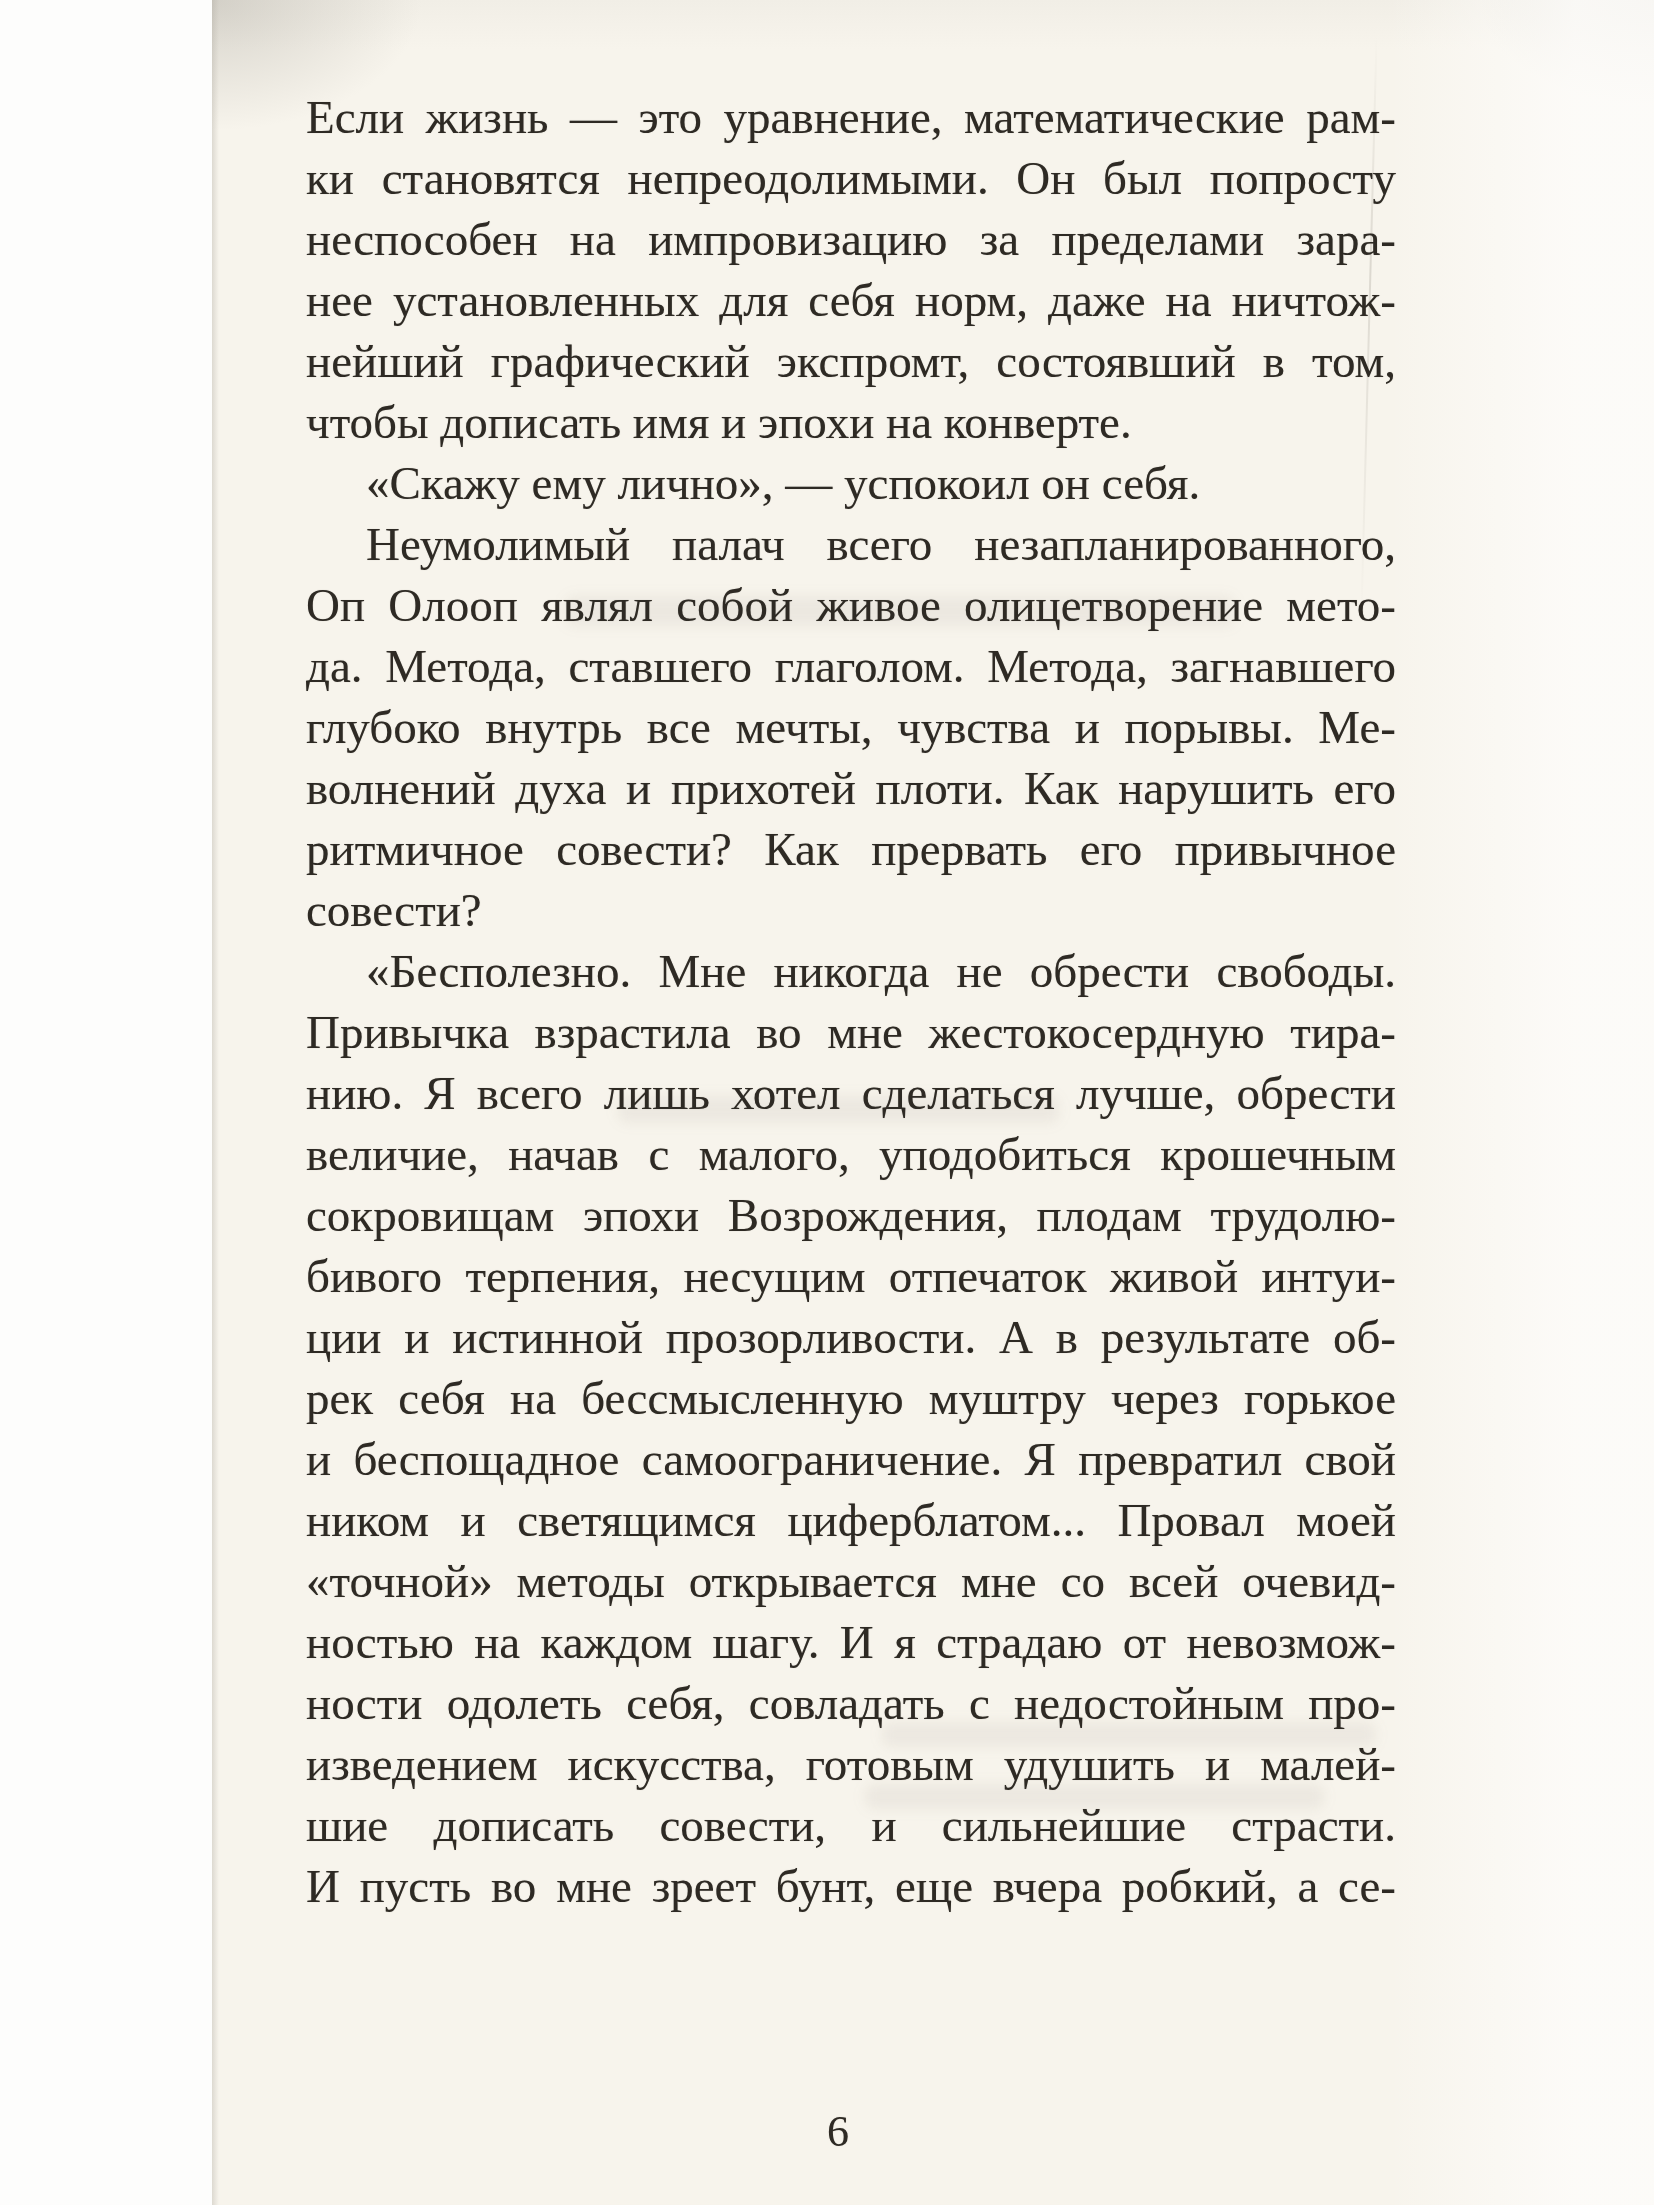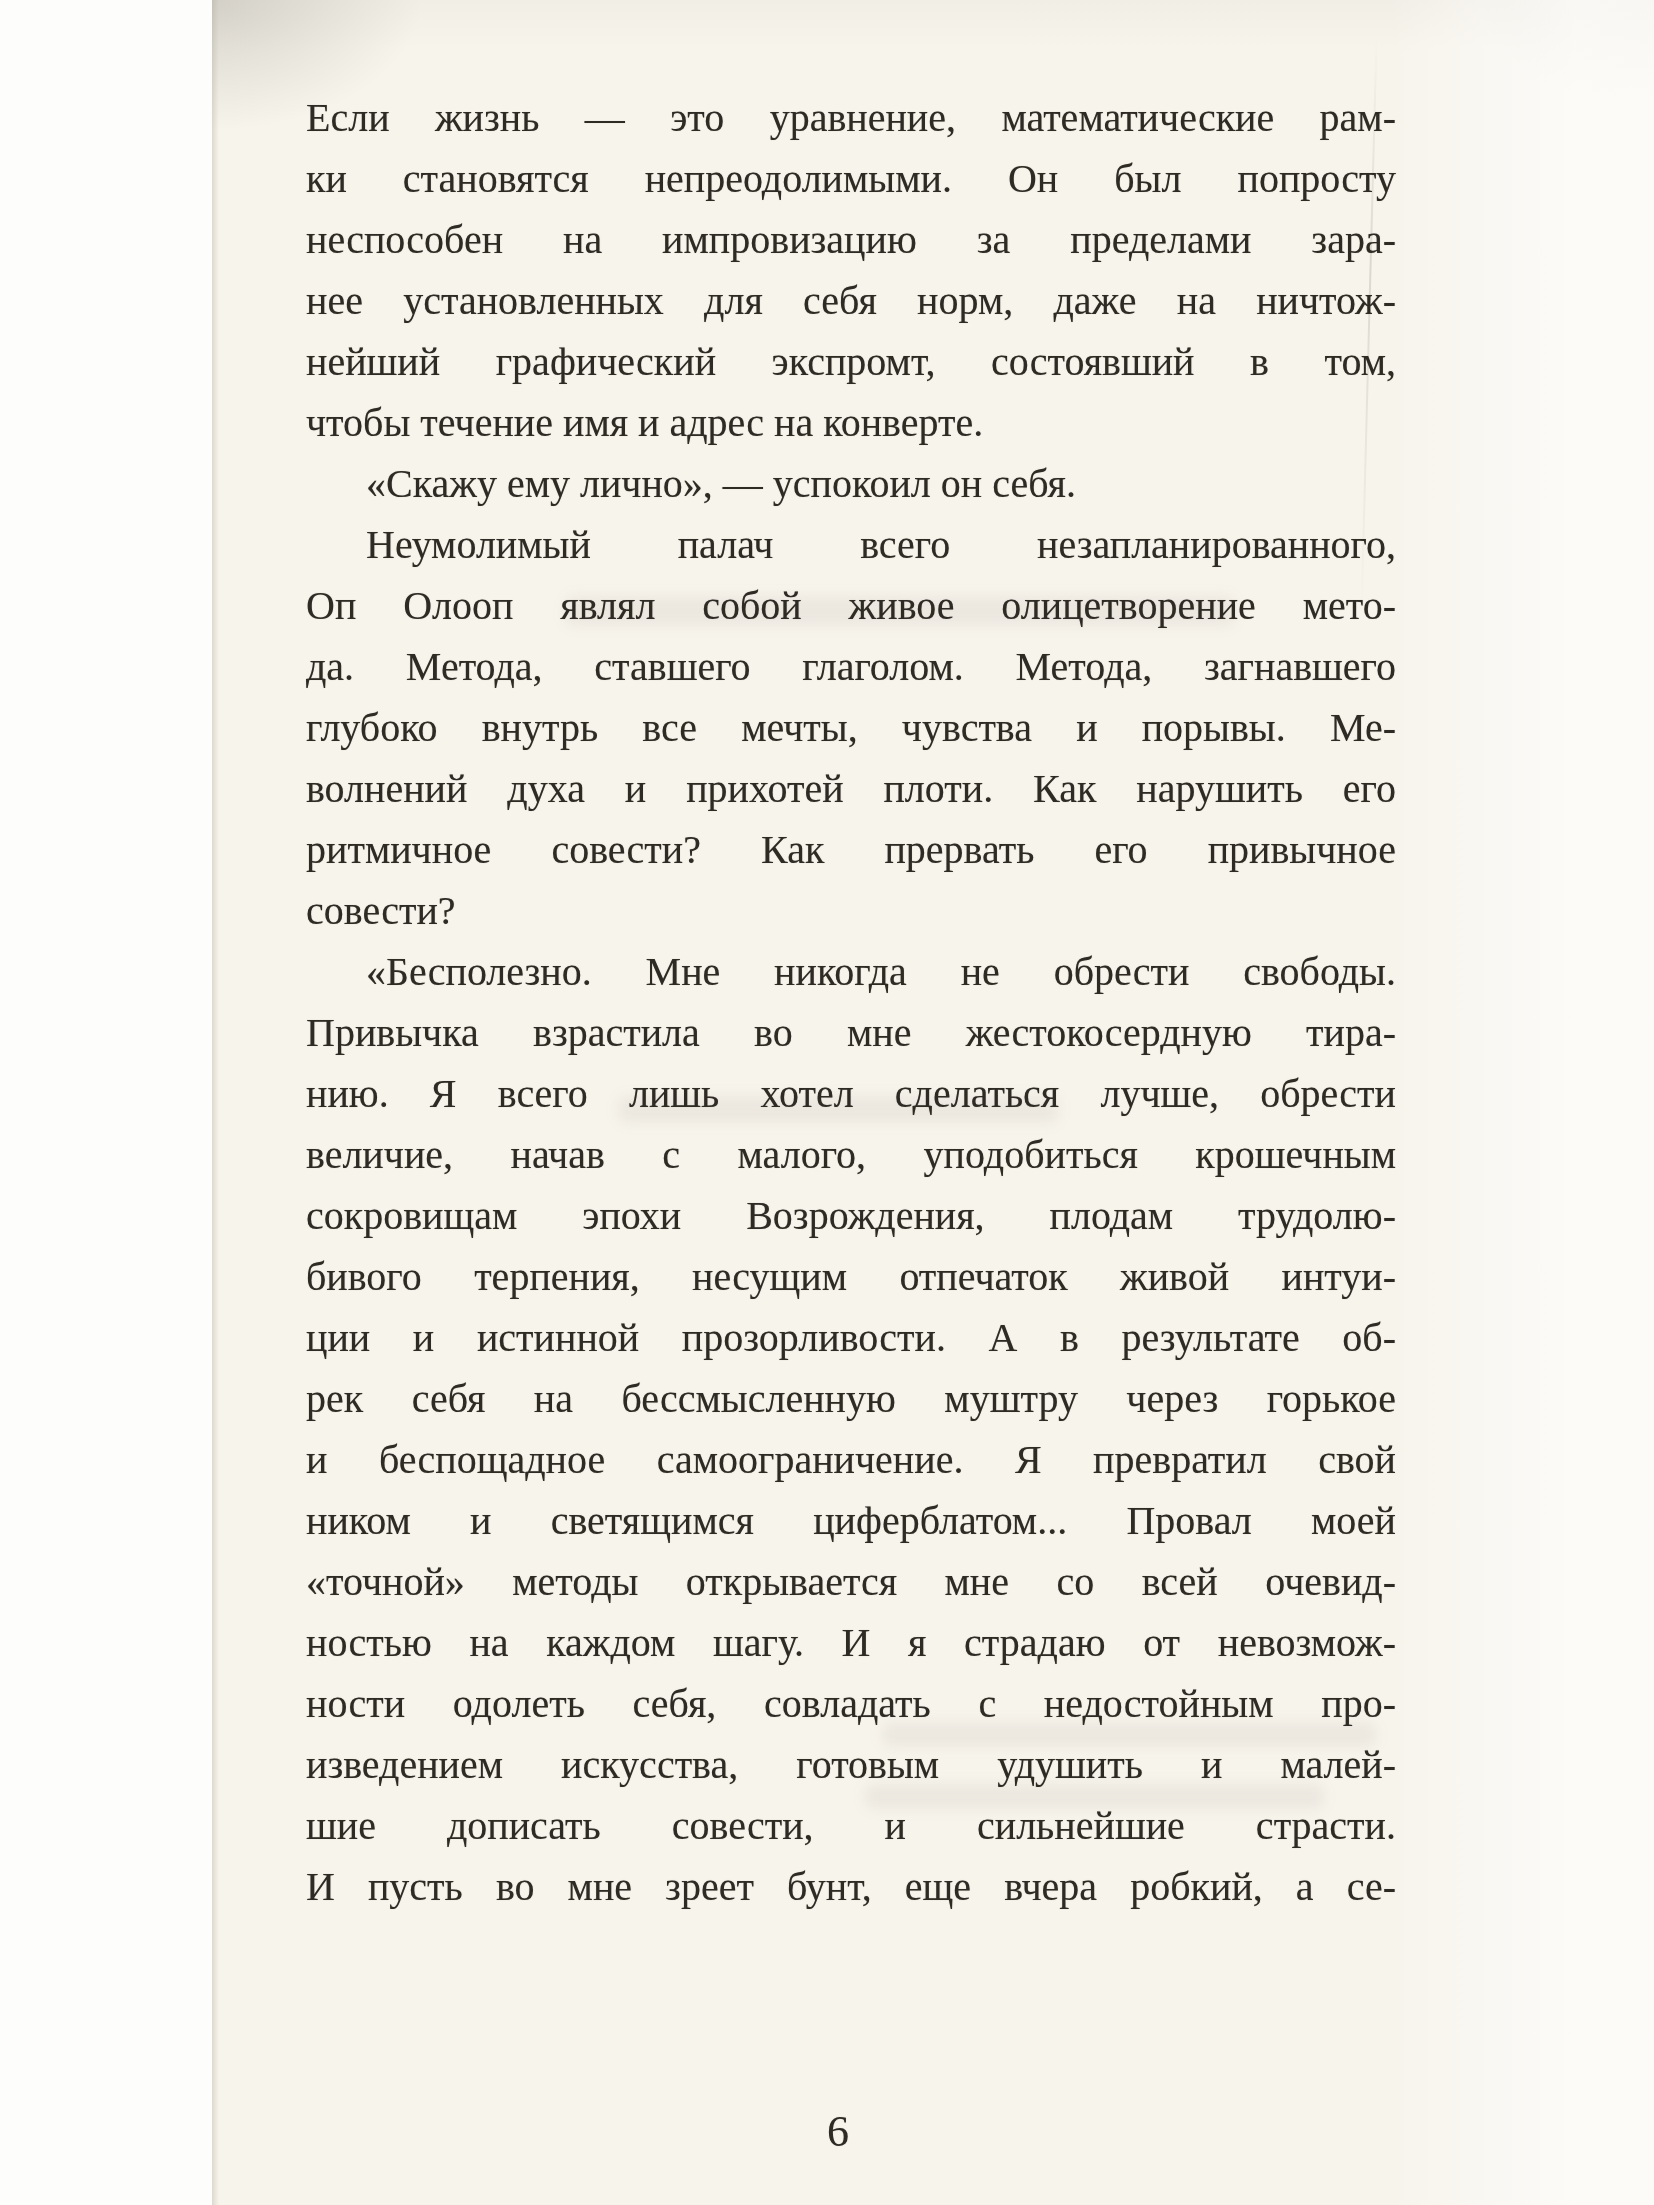--- a/index.html
+++ b/index.html
@@ -70,21 +70,21 @@
   
   .text-block {
     position: absolute;
     left: 94px;
     top: 87px;
     width: 1090px;
   }
   .line {
     height: 61px;
     line-height: 61px;
-    font-size: 40px;
+    font-size: 47px;
     color: #2e2a24;
     text-align: justify;
     text-align-last: justify;
     text-shadow: 0 0 0.9px rgba(46,42,36,0.35);
   }
   .line.end { text-align-last: left; }
   .line.indent { padding-left: 60px; }
   .page-number {
     position: absolute;
     left: 81px;
@@ -113,21 +113,21 @@
     <div class="smudge sm3"></div>
     <div class="smudge sm4"></div>
 
     <div class="text-block">
 
     <div class="line">Если жизнь — это уравнение, математические рам-</div>
         <div class="line">ки становятся непреодолимыми. Он был попросту</div>
         <div class="line">неспособен на импровизацию за пределами зара-</div>
         <div class="line">нее установленных для себя норм, даже на ничтож-</div>
         <div class="line">нейший графический экспромт, состоявший в том,</div>
-        <div class="line end">чтобы течение имя и адрес на конверте.</div>
+        <div class="line end">чтобы дописать имя и эпохи на конверте.</div>
         <div class="line indent end">«Скажу ему лично», — успокоил он себя.</div>
         <div class="line indent">Неумолимый палач всего незапланированного,</div>
         <div class="line">Оп Олооп являл собой живое олицетворение мето-</div>
         <div class="line">да. Метода, ставшего глаголом. Метода, загнавшего</div>
         <div class="line">глубоко внутрь все мечты, чувства и порывы. Ме-</div>
         <div class="line">волнений духа и прихотей плоти. Как нарушить его</div>
         <div class="line">ритмичное совести? Как прервать его привычное</div>
         <div class="line end">совести?</div>
         <div class="line indent">«Бесполезно. Мне никогда не обрести свободы.</div>
         <div class="line">Привычка взрастила во мне жестокосердную тира-</div>

